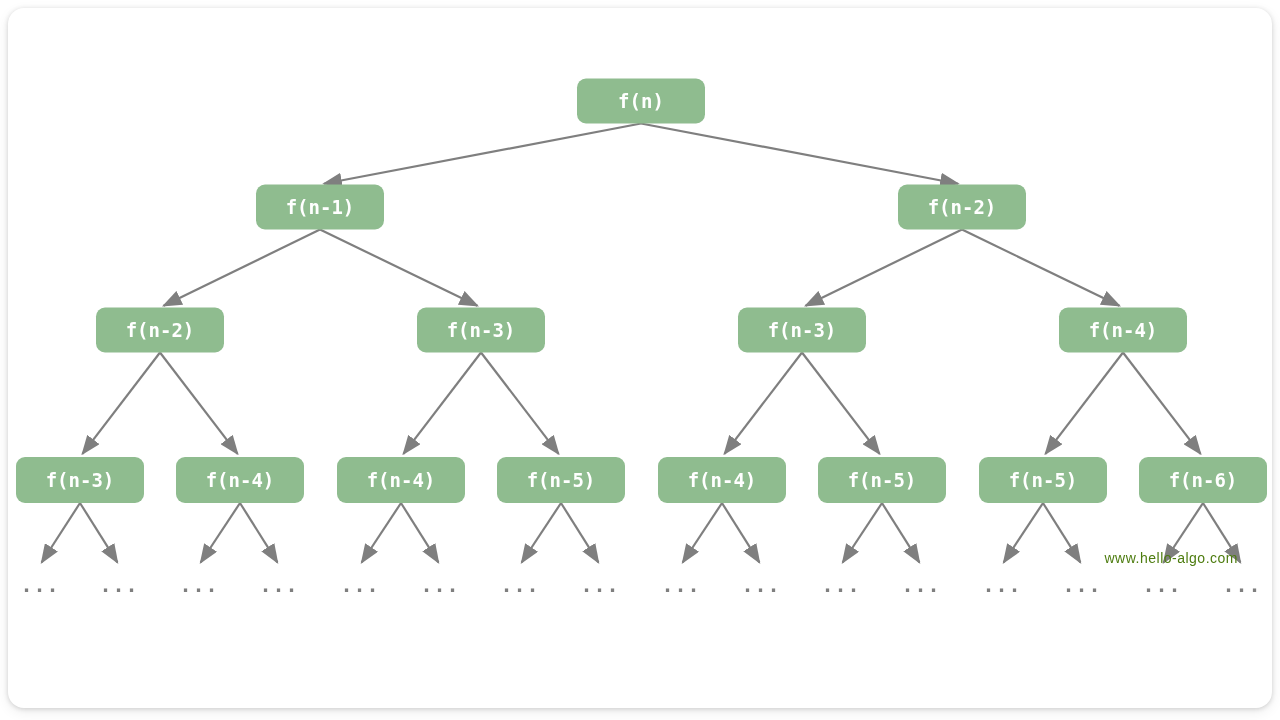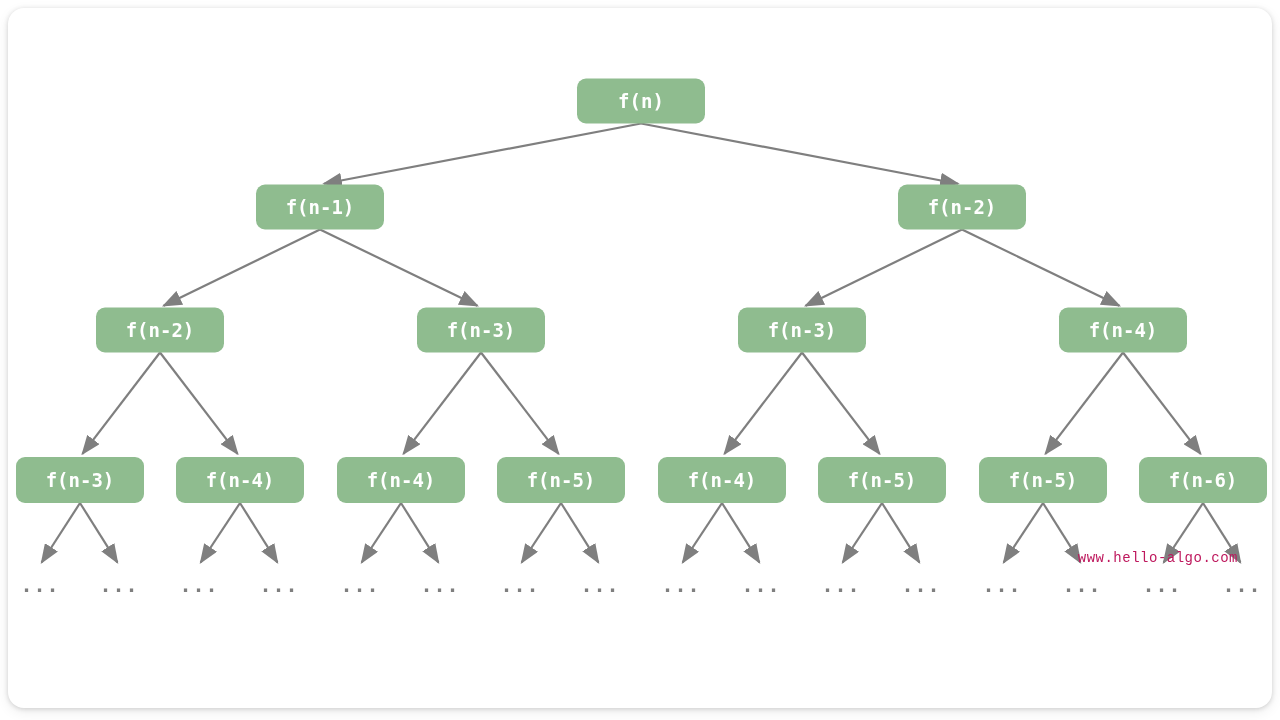--- a/index.html
+++ b/index.html
@@ -55,22 +55,22 @@
     font-size: 20px;
     font-weight: bold;
     text-anchor: middle;
     dominant-baseline: middle;
     letter-spacing: 1px;
   }
   .watermark {
     position: absolute;
     right: 42px;
     bottom: 22px;
-    color: #be185d;
-    font-family: Liberation Mono, monospace;
+    color: #4d7c0f;
+    font-family: Liberation Sans, sans-serif;
     font-size: 14px;
     letter-spacing: 0.5px;
   }
 </style>
 </head>
 <body>
 
 <div id="stage">
   <div id="canvas-card"></div>
 

